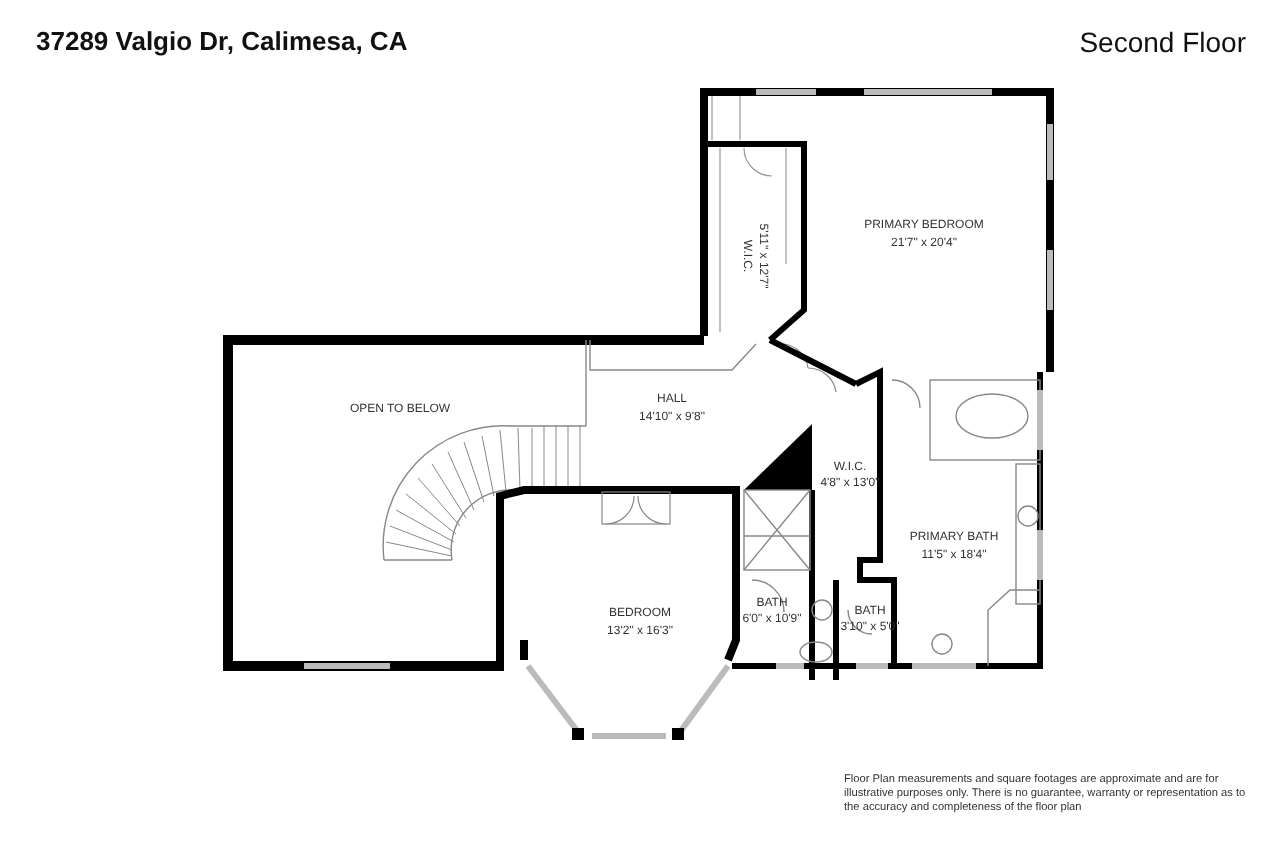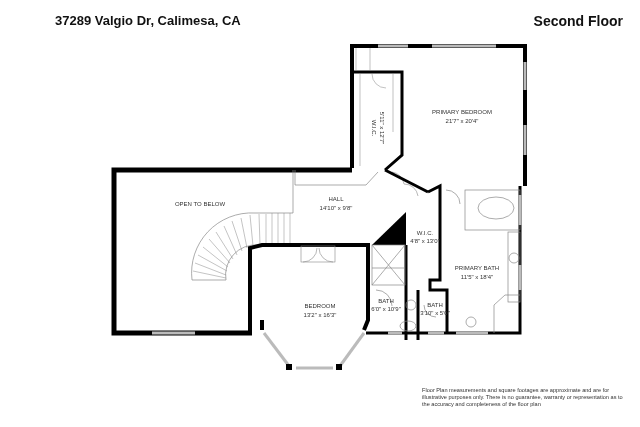--- a/index.html
+++ b/index.html
@@ -1,18 +1,18 @@
 <!DOCTYPE html>
 <html><head>
 <meta charset="utf-8">
 <style>
   html, body { margin:0; padding:0; background:#ffffff; }
   body { width:640px; height:427px; position:relative; overflow:hidden; font-family:"Liberation Sans", sans-serif; color:#111; }
-  .title-left { position:absolute; left:18px; top:13px; font-size:13px; font-weight:bold; color:#111;margin-left:37px; }
-  .title-right { position:absolute; right:17px; top:13px; font-size:14px; font-weight:bold; color:#111; }
+  .title-left { position:absolute; left:18px; top:13px; font-size:13px; font-weight:bold; color:#111; }
+  .title-right { position:absolute; right:17px; top:13px; font-size:14px; font-weight:normal; color:#111; }
   svg.plan { position:absolute; left:0; top:0; }
   .lbl { font-family:"Liberation Sans", sans-serif; font-size:6px; fill:#333; text-anchor:middle; }
   .disclaimer { position:absolute; left:422px; top:387px; width:208px; font-size:5.6px; line-height:7.2px; color:#333; }
 </style>
 </head>
 <body>
 
 <div class="title-left">37289 Valgio Dr, Calimesa, CA</div>
 <div class="title-right">Second Floor</div>
 

